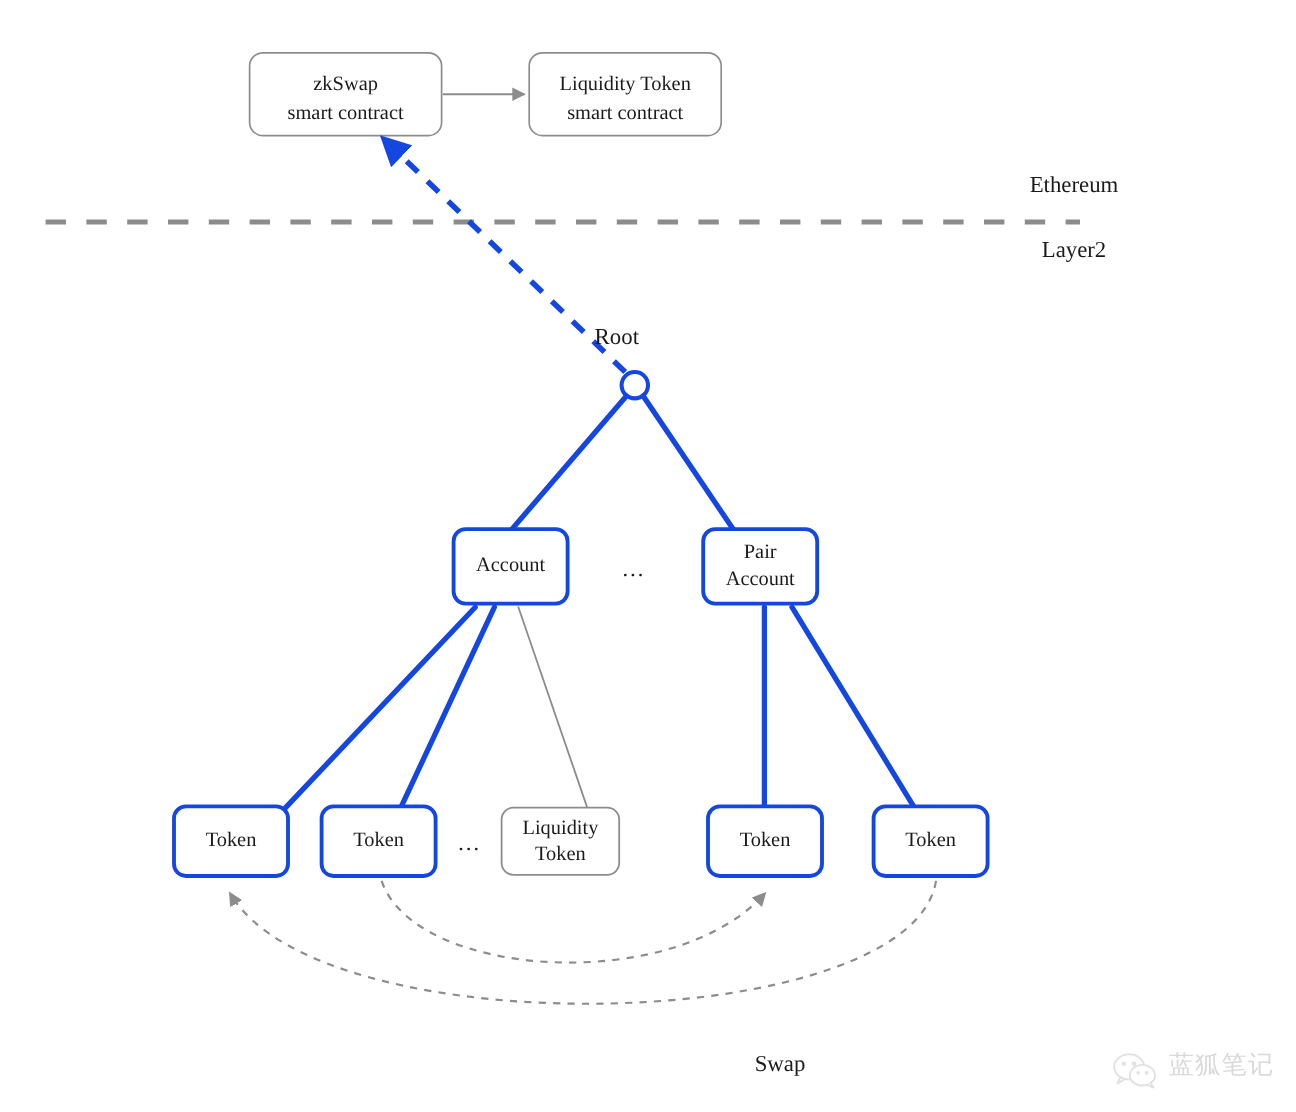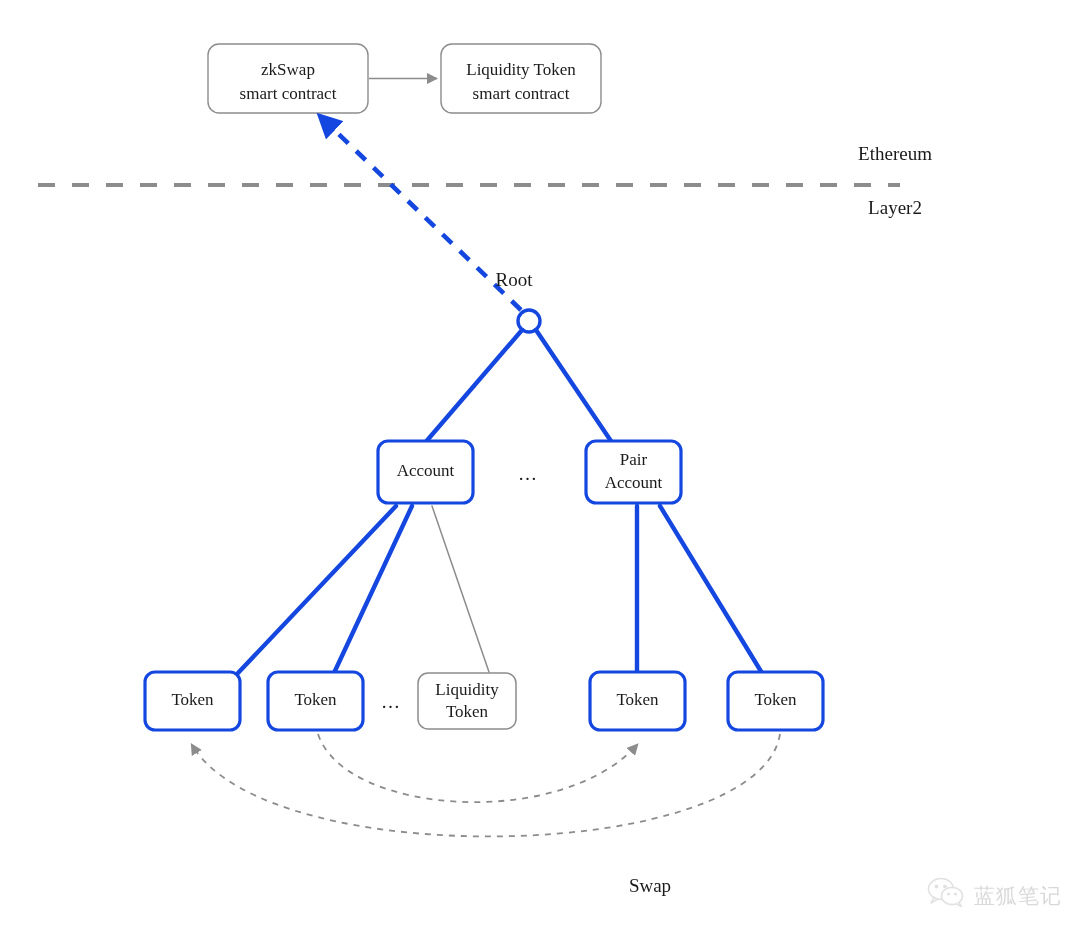--- a/index.html
+++ b/index.html
@@ -49,21 +49,21 @@
     font-size: 19px;
     text-anchor: middle;
     dominant-baseline: middle;
     letter-spacing: 1px;
   }
   .watermark {
     position: absolute;
     right: 18px;
     bottom: 20px;
     display: flex;
-    align-items: flex-end;
+    align-items: flex-start;
     gap: 7px;
     opacity: 1;
     pointer-events: none;
   }
   .watermark-text {
     font-family: "DejaVu Sans", sans-serif;
     font-size: 21px;
     color: #d9d9d9;
     letter-spacing: 1px;
     line-height: 1;

